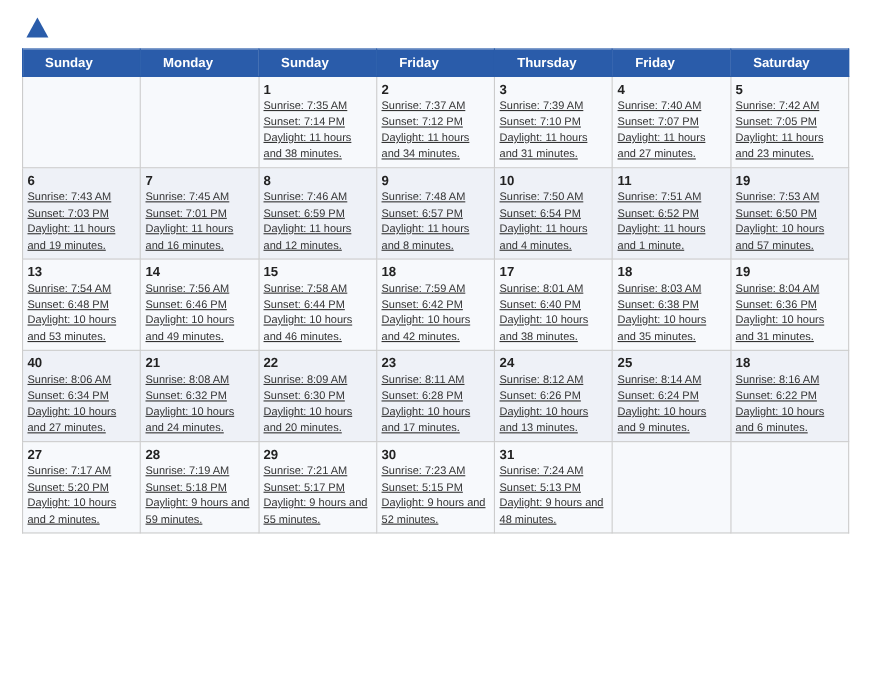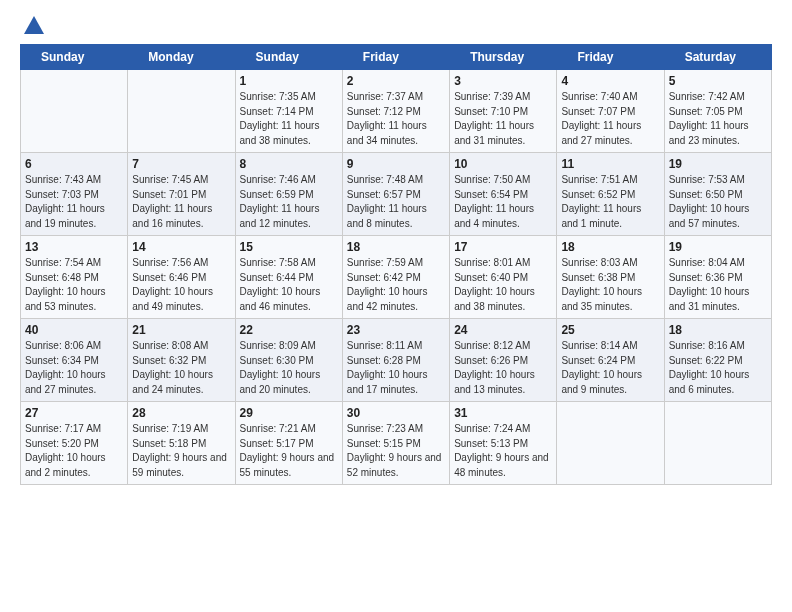--- a/index.html
+++ b/index.html
@@ -97,20 +97,21 @@
     .day-num {
       font-weight: bold;
       font-size: 12px;
       display: block;
       margin-bottom: 2px;
     }
     .day-info {
       font-size: 10px;
       color: #333;
       line-height: 1.45;
+      text-decoration: underline;
     }
     .empty-cell {
       background: #fff !important;
     }
     tbody tr:nth-child(odd) td.empty-cell {
       background: #f7f9fc !important;
     }
   </style>
 </head>
 <body>

